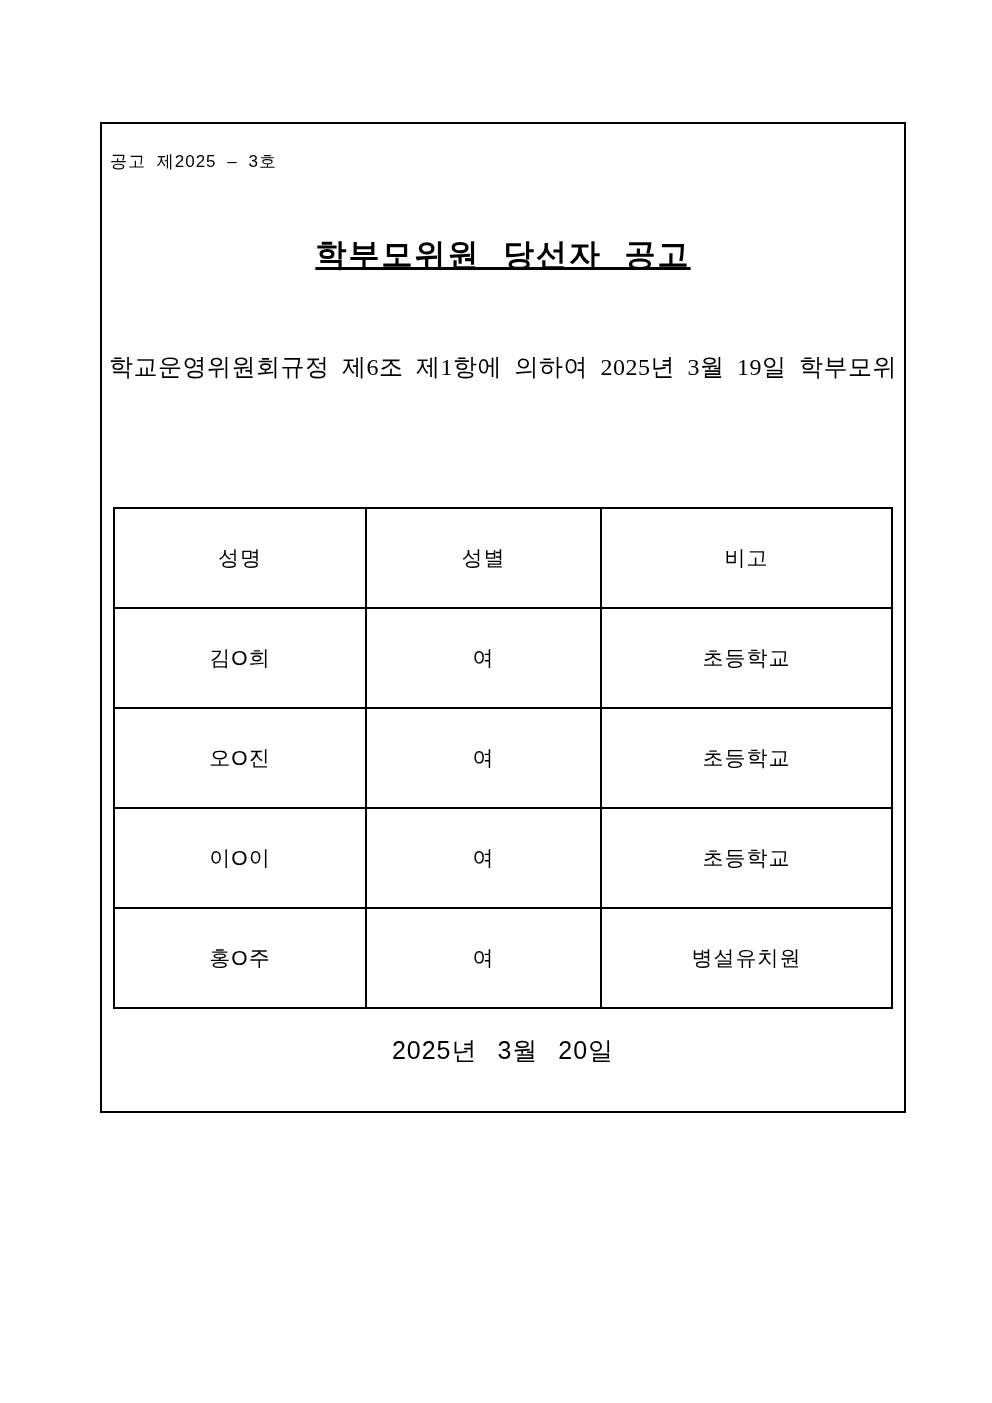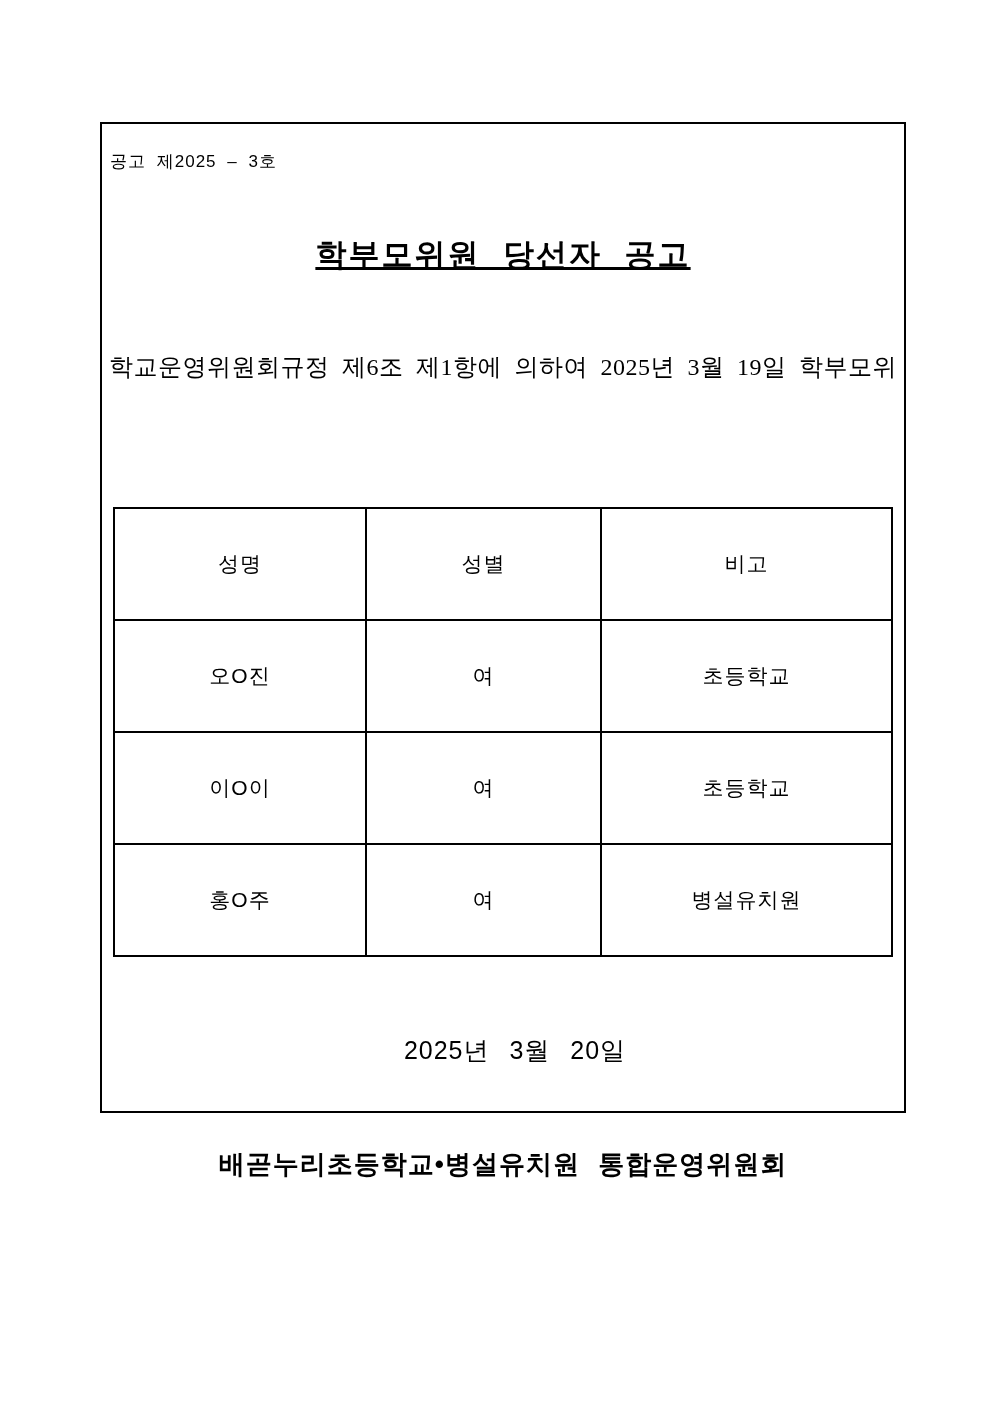--- a/index.html
+++ b/index.html
@@ -74,36 +74,35 @@
   }
   table.results th,
   table.results td {
     border: 2px solid #000000;
     height: 74px;
     text-align: center;
     vertical-align: middle;
     font-size: 21px;
     font-weight: normal;
     letter-spacing: 1px;
-    padding: 18px;
+    padding: 12px;
   }
   table.results col.c1 { width: 252px; }
   table.results col.c2 { width: 235px; }
   table.results col.c3 { width: 291px; }
   .doc-date {
     position: absolute;
     left: 0;
     top: 910px;
     width: 100%;
     text-align: center;
     font-size: 25px;
     letter-spacing: 1px;
     word-spacing: 12px;
     white-space: nowrap;
-    padding-left: 12px;
   }
   .doc-signature {
     position: absolute;
     left: 0;
     top: 1016px;
     width: 100%;
     text-align: center;
     font-size: 26px;
     font-weight: bold;
     letter-spacing: 1px;
@@ -135,36 +134,40 @@
     </colgroup>
     <thead>
       <tr>
         <th>성명</th>
         <th>성별</th>
         <th>비고</th>
       </tr>
     </thead>
     <tbody>
         <tr>
+          <td>김O희</td>
+          <td>여</td>
+          <td>초등학교</td>
+        </tr>
+        <tr>
           <td>오O진</td>
           <td>여</td>
           <td>초등학교</td>
         </tr>
         <tr>
           <td>이O이</td>
           <td>여</td>
           <td>초등학교</td>
         </tr>
         <tr>
           <td>홍O주</td>
           <td>여</td>
           <td>병설유치원</td>
         </tr>
       </tbody>
   </table>
 
   <div class="doc-date">2025년 3월 20일</div>
 
   <div class="doc-signature">
-    <div class="sig-line">배곧누리초등학교•병설유치원 통합운영위원회</div>
   </div>
 
 </div>
 
 </body></html>

